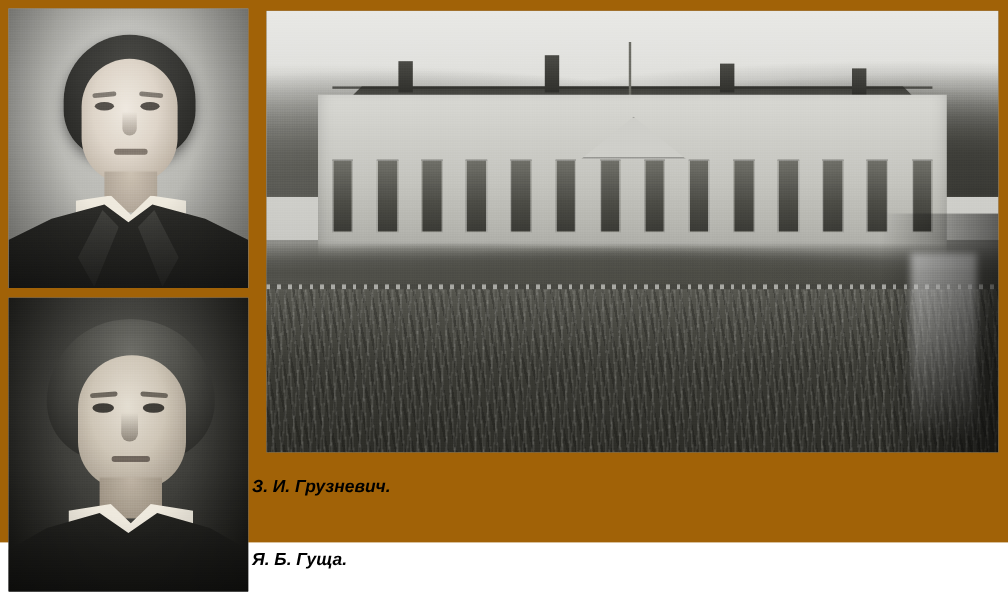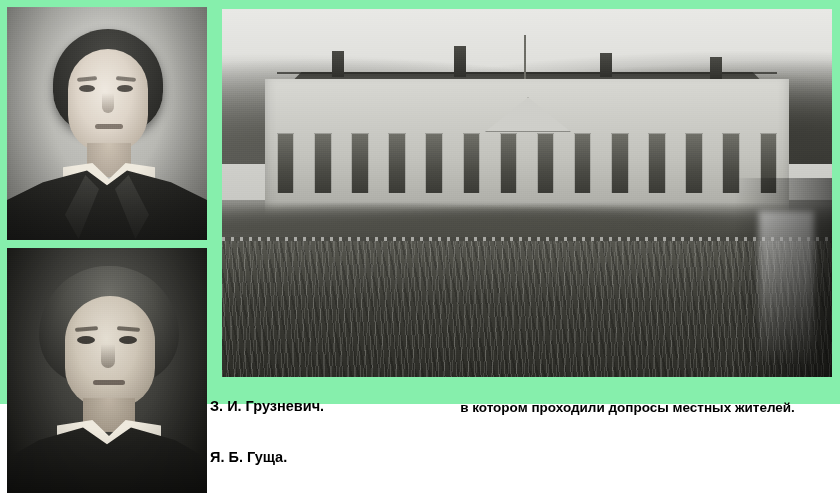--- a/index.html
+++ b/index.html
@@ -12,22 +12,23 @@
     height: 500px;
     position: relative;
     font-family: "Liberation Sans", sans-serif;
     overflow: hidden;
   }
 
   .page {
     position: absolute;
     left: 0; top: 0;
     width: 840px;
-    height: 404px;
-    background: #86efac;
+    height: 452px;
+    background: #a16207;
+    font-style: italic;
   }
 
   
   .portrait {
     position: absolute;
     overflow: hidden;
     background: #8d8d8d;
   }
   #portrait-top {
     left: 7px;
@@ -361,21 +362,21 @@
   .caption-names {
     position: absolute;
     left: 210px;
     top: 398px;
     width: 200px;
     color: #000;
     font-size: 14.5px;
     font-weight: 700;
     line-height: 1.15;
   }
-  .caption-names .line2 { margin-top: 34px; }
+  .caption-names .line2 { margin-top: 44px; }
 
   .caption-building {
     position: absolute;
     left: 420px;
     top: 398px;
     width: 415px;
     text-align: center;
     color: #000;
     font-size: 13.5px;
     font-weight: 700;
@@ -461,16 +462,15 @@
     <div class="edge-dark"></div>
     <div class="photo-grain"></div>
   </div>
 
   <div class="caption-names">
     <div class="line1">З. И. Грузневич.</div>
     <div class="line2">Я. Б. Гуща.</div>
   </div>
 
   <div class="caption-building">
-    <div>в котором проходили допросы местных жителей.</div>
   </div>
 
 </div>
 
 </body></html>

